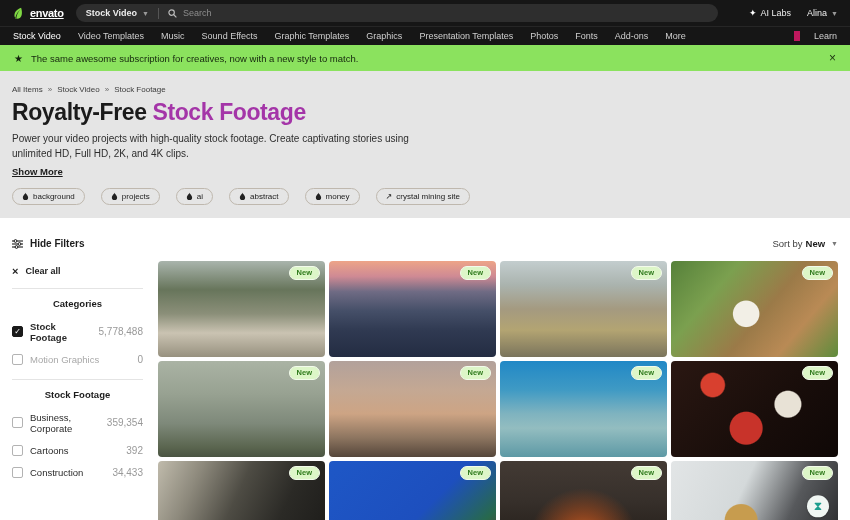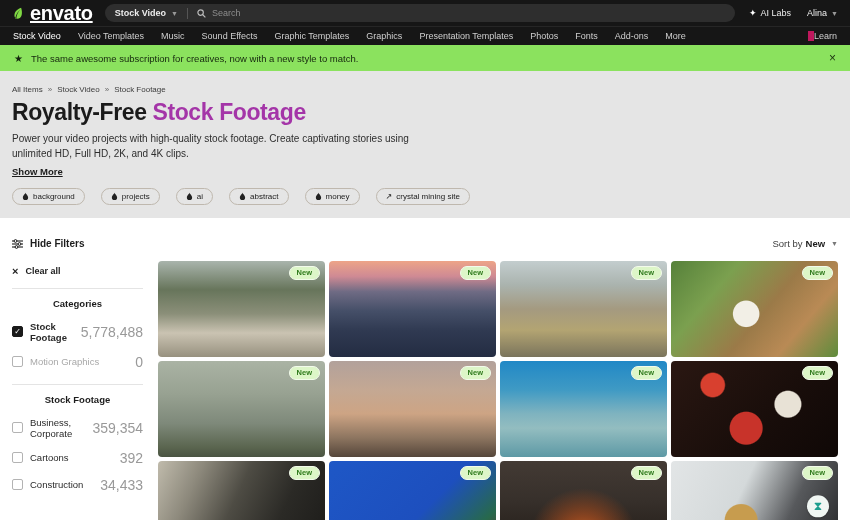--- a/index.html
+++ b/index.html
@@ -1,40 +1,40 @@
 <!DOCTYPE html>
 <html><head>
 <meta charset="utf-8">
 <style>
   * { box-sizing: border-box; margin: 0; padding: 0; }
   html,body { width:850px; height:520px; overflow:hidden; background:#fff;
     font-family:"Liberation Sans", sans-serif; }
 
   
   .header { height:26px; background:#161616; display:flex; align-items:center; padding:0 12px; }
-  .logo { display:flex; align-items:center; gap:5px; color:#fff; font-weight:bold; font-size:20px; letter-spacing:-0.3px;text-decoration:underline; }
+  .logo { display:flex; align-items:center; gap:5px; color:#fff; font-weight:bold; font-size:11px; letter-spacing:-0.3px;text-decoration:underline; }
   .leaf { width:13px; height:13px; }
   .searchbar { flex:1; max-width:642px; height:18px; background:#2e2e2e; border-radius:10px;
     display:flex; align-items:center; padding:0 10px; margin-left:12px; }
   .cat-drop { color:#ececec; font-size:9px; font-weight:bold; display:flex; gap:5px; align-items:center; white-space:nowrap; cursor:pointer; }
   .chev { color:#9a9a9a; font-size:7px; }
   .vdiv { width:1px; height:11px; background:#555; margin:0 9px; }
   .search-icon { width:9px; height:9px; margin-right:6px; }
   .search-ph { color:#8d8d8d; font-size:9px; }
   .header-right { display:flex; gap:16px; color:#ececec; font-size:9px; align-items:center; margin-left:auto; padding-left:14px; white-space:nowrap; }
   .ai-labs, .user-menu { display:flex; align-items:center; gap:4px; cursor:pointer; }
   .sparkle { color:#fff; font-size:9px; }
 
   
   .subnav { height:19px; background:#161616; display:flex; align-items:center; padding:0 13px; gap:17px;
     font-size:9px; color:#cfcfcf; border-top:1px solid #262626; white-space:nowrap; }
   .subnav-item { cursor:pointer; }
   .subnav-item.active { color:#fff; }
   .subnav-spacer { flex:1; }
-  .learn { border-left:6px solid #be185d; }
+  .learn { border-left:6px solid #be185d; padding-left:14px; }
 
   
   .banner { height:26px; display:flex; align-items:center; padding:0 14px; font-size:9.5px; color:#132а0d; }
   .banner { color:#15270e; }
   .banner-star { font-size:10px; margin-right:8px; }
   .banner-close { margin-left:auto; font-size:12px; cursor:pointer; color:#1d3413; }
 
   
   .hero { background:#fdf1e7; padding:14px 12px 13px 12px; }
   .breadcrumb { font-size:8px; color:#3c3c3c; display:flex; gap:5px; align-items:center; }
@@ -56,21 +56,21 @@
   .sb-row { display:flex; align-items:center; gap:7px; font-size:10px; color:#1d1d1d; }
   .hide-filters { font-weight:bold; margin-bottom:16px; cursor:pointer; }
   .clear-all { font-weight:bold; font-size:9px; margin-bottom:11px; cursor:pointer; }
   .clear-x { font-size:11px; }
   .sb-hr { border:none; border-top:1px solid #e4e4e4; margin:9px 0; }
   .sb-heading { font-size:9.5px; font-weight:bold; color:#1d1d1d; margin:7px 0 6px 0;text-align:center; }
   .cb-row { display:flex; align-items:center; gap:7px; padding:5.5px 0; font-size:9.5px; color:#2a2a2a; cursor:pointer; }
   .cb { width:11px; height:11px; border:1px solid #b3b3b3; border-radius:2px; background:#fff;
     display:flex; align-items:center; justify-content:center; flex-shrink:0; }
   .cb.checked { background:#1a1a1a; border-color:#1a1a1a; color:#fff; font-size:8px; }
-  .cb-count { margin-left:auto; color:#999; font-size:14px;text-align:center; }
+  .cb-count { margin-left:auto; color:#999; font-size:10px;text-align:center; }
   .cb-row.disabled { color:#a8a8a8; }
 
   .content { flex:1; }
   .sort-row { display:flex; justify-content:flex-end; align-items:center; gap:3px; font-size:9.5px; color:#3c3c3c; margin-bottom:12px; }
   .sort-value { font-weight:bold; color:#1b1b1b; }
   .sort-chev { color:#777; font-size:7px; margin-left:3px; }
 
   .grid { display:grid; grid-template-columns:repeat(4,1fr); gap:4px; }
   .thumb { height:96px; border-radius:4px; position:relative; overflow:hidden; cursor:pointer; background:#ccc; }
   .badge { position:absolute; top:5px; right:5px; background:#ddf6c8; color:#2f7a1c; font-size:7.5px;

